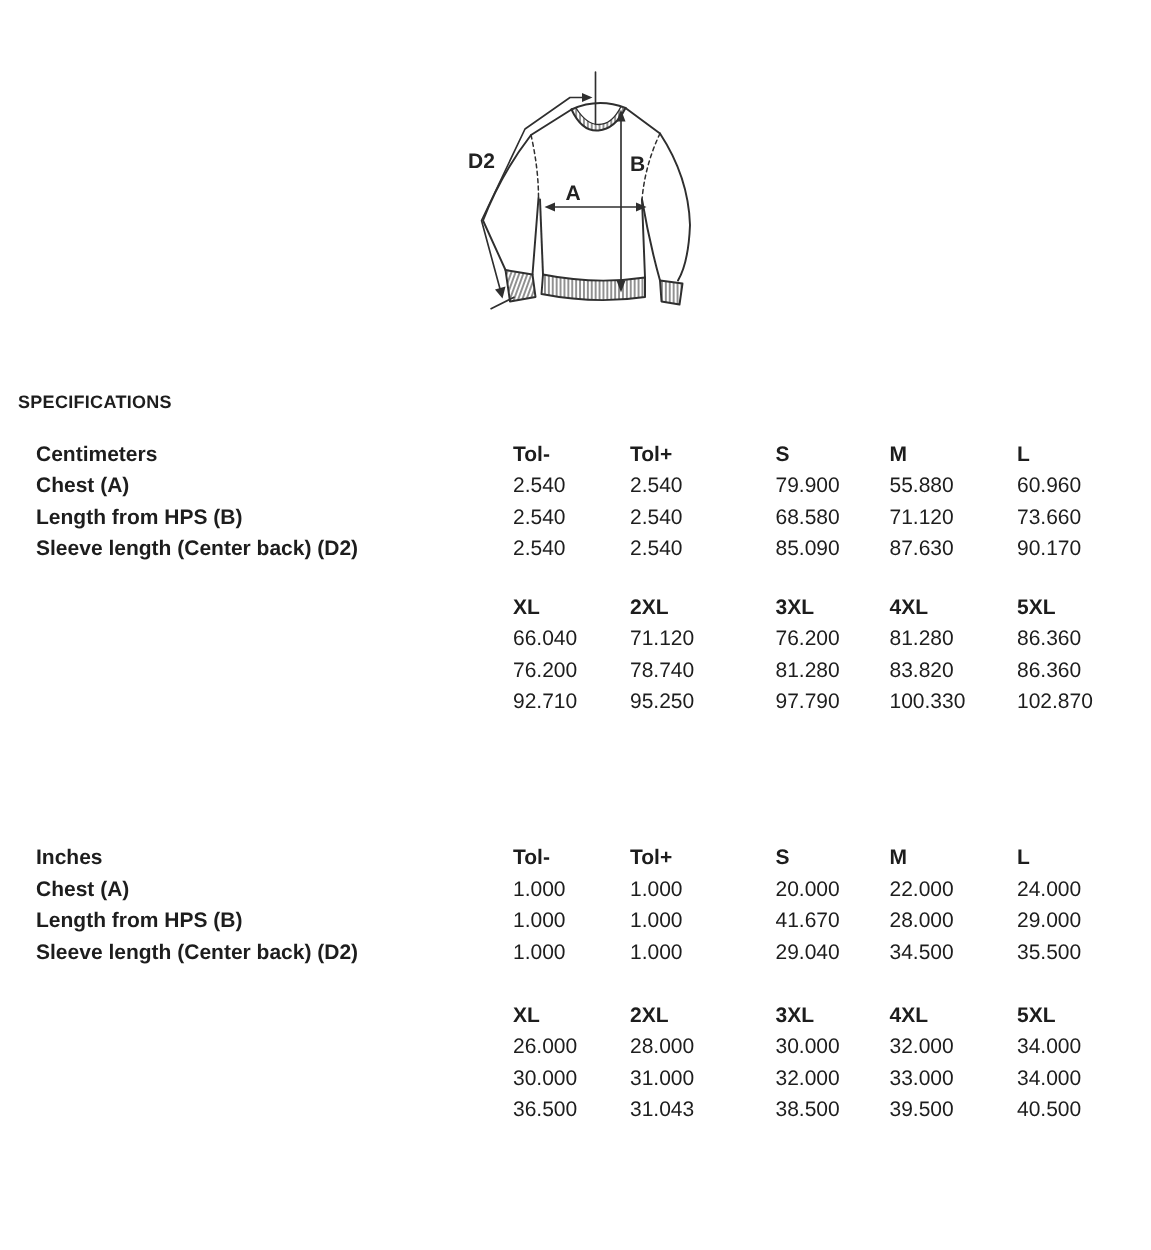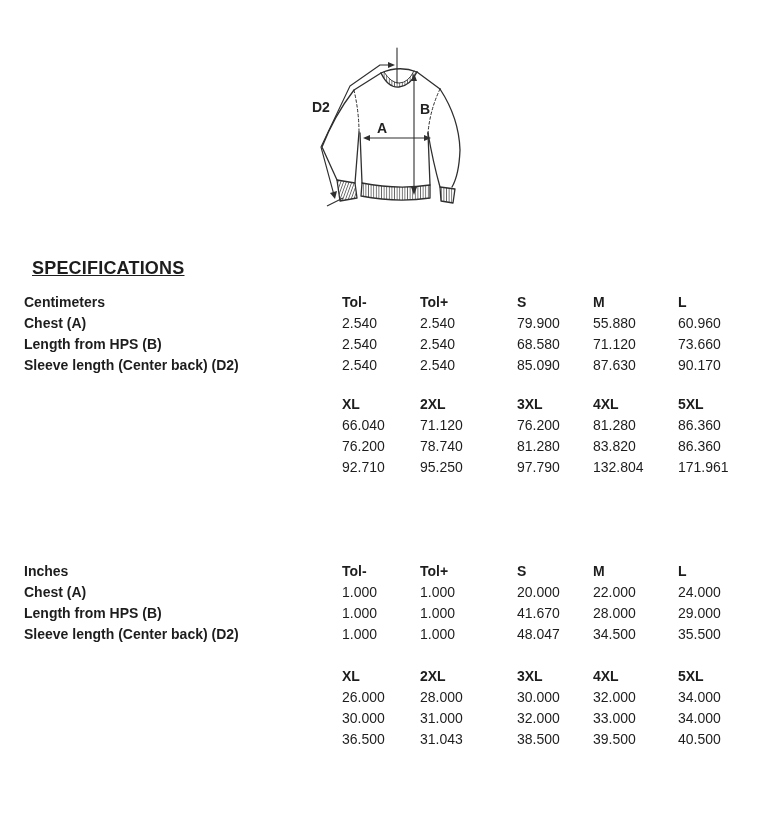--- a/index.html
+++ b/index.html
@@ -2,22 +2,22 @@
 <html><head>
 <meta charset="utf-8">
 <title>Specifications</title>
 <style>
   html,body{margin:0;padding:0;background:#ffffff;}
   .page{
     position:relative;width:767px;height:833px;background:#ffffff;overflow:hidden;
     font-family:"Liberation Sans",sans-serif;color:#1d1d1d;padding-left:32px;
   }
   .heading{
-    position:absolute;left:32px;top:258px;font-size:18px;line-height:21px;
-    font-weight:bold;text-decoration:underline;letter-spacing:.2px;
+    position:absolute;left:12px;top:258px;font-size:12px;line-height:21px;
+    font-weight:bold;letter-spacing:.2px;
   }
   .grid{
     position:absolute;left:24px;display:grid;
     grid-template-columns:318px 78px 97px 76px 85px 80px;
     font-size:14px;line-height:21px;white-space:nowrap;
   }
   .grid .b{font-weight:bold;}
   .diagram{position:absolute;left:297px;top:40px;}
   .diagram path,.diagram line{vector-effect:none;}
   .dim-label{font-weight:bold;font-size:14px;fill:#222;}
@@ -145,22 +145,22 @@
     <div>76.200</div>
     <div>78.740</div>
     <div>81.280</div>
     <div>83.820</div>
     <div>86.360</div>
 
     <div></div>
     <div>92.710</div>
     <div>95.250</div>
     <div>97.790</div>
-    <div>132.804</div>
-    <div>171.961</div>
+    <div>100.330</div>
+    <div>102.870</div>
   </div>
 
   <div class="grid" style="top:561px">
     <div class="b">Inches</div>
     <div class="b">Tol-</div>
     <div class="b">Tol+</div>
     <div class="b">S</div>
     <div class="b">M</div>
     <div class="b">L</div>
 
@@ -174,21 +174,21 @@
     <div class="b">Length from HPS (B)</div>
     <div>1.000</div>
     <div>1.000</div>
     <div>41.670</div>
     <div>28.000</div>
     <div>29.000</div>
 
     <div class="b">Sleeve length (Center back) (D2)</div>
     <div>1.000</div>
     <div>1.000</div>
-    <div>48.047</div>
+    <div>29.040</div>
     <div>34.500</div>
     <div>35.500</div>
   </div>
 
   <div class="grid" style="top:666px">
     <div></div>
     <div class="b">XL</div>
     <div class="b">2XL</div>
     <div class="b">3XL</div>
     <div class="b">4XL</div>

